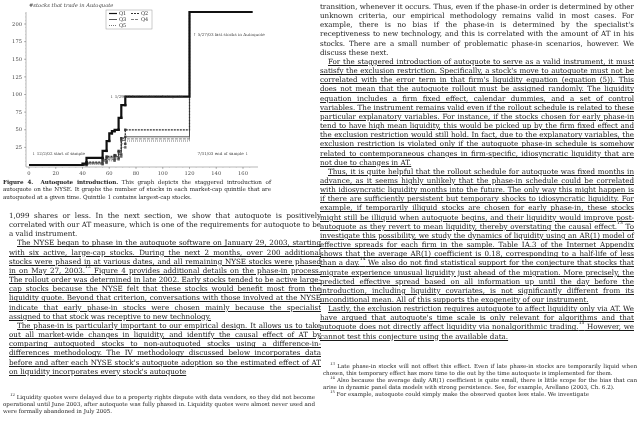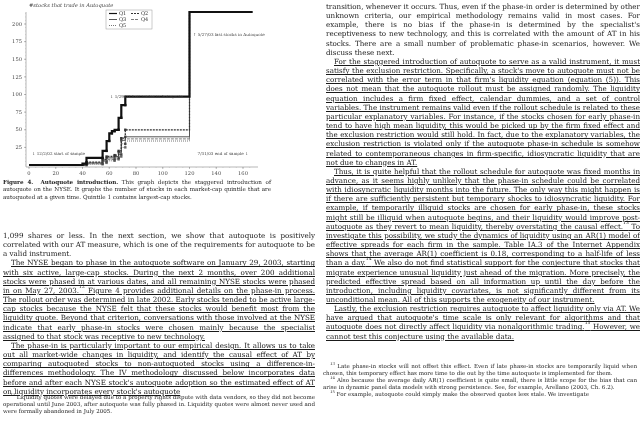--- a/index.html
+++ b/index.html
@@ -200,33 +200,33 @@
         <text x="141" y="21" class="legtxt">Q4</text>
         <line x1="109" y1="25.5" x2="117" y2="25.5" stroke="#666" stroke-width="0.9" stroke-dasharray="1,1"></line>
         <text x="119" y="27" class="legtxt">Q5</text>
       </svg>
   </div>
   <div class="caption">
     <b>Figure 4.</b>&nbsp;&nbsp;<b>Autoquote introduction.</b>
     <span>This graph depicts the staggered introduction of autoquote on the NYSE. It graphs the number of stocks in each market-cap quintile that are autoquoted at a given time. Quintile 1 contains largest-cap stocks.</span>
   </div>
 
-  <div class="body" style="left:3px;top:211px;width:312px;margin-top:20px;">
+  <div class="body" style="left:9px;top:211px;width:312px;">
     <p class="para">1,099 shares or less. In the next section, we show that autoquote is positively correlated with our AT measure, which is one of the requirements for autoquote to be a valid instrument.</p>
     <p class="para ind"><span>The NYSE began to phase in the autoquote software on January 29, 2003, starting with six active, large-cap stocks. During the next 2 months, over 200 additional stocks were phased in at various dates, and all remaining NYSE stocks were phased in on May 27, 2003.</span><sup>12</sup> <span>Figure 4 provides additional details on the phase-in process. The rollout order was determined in late 2002. Early stocks tended to be active large-cap stocks because the NYSE felt that these stocks would benefit most from the liquidity quote. Beyond that criterion, conversations with those involved at the NYSE indicate that early phase-in stocks were chosen mainly because the specialist assigned to that stock was receptive to new technology.</span></p>
     <p class="para ind">The phase-in is particularly important to our empirical design. It allows us to take out all market-wide changes in liquidity, and identify the causal effect of AT by comparing autoquoted stocks to non-autoquoted stocks using a difference-in-differences methodology. The IV methodology discussed below incorporates data before and after each NYSE stock's autoquote adoption so the estimated effect of AT on liquidity incorporates every stock's autoquote</p>
   </div>
 
   <div class="fn" style="left:3px;top:394px;width:312px;">
     <p><sup>12</sup> <span>Liquidity quotes were delayed due to a property rights dispute with data vendors, so they did not become operational until June 2003, after autoquote was fully phased in. Liquidity quotes were almost never used and were formally abandoned in July 2005.</span></p>
   </div>
 </div>
 
 <div class="col" id="right">
-  <div class="body" style="left:6px;top:2px;width:314px;">
+  <div class="body" style="left:0;top:2px;width:314px;">
     <p class="para">transition, whenever it occurs. Thus, even if the phase-in order is determined by other unknown criteria, our empirical methodology remains valid in most cases. For example, there is no bias if the phase-in is determined by the specialist's receptiveness to new technology, and this is correlated with the amount of AT in his stocks. There are a small number of problematic phase-in scenarios, however. We discuss these next.</p>
     <p class="para ind">For the staggered introduction of autoquote to serve as a valid instrument, it must satisfy the exclusion restriction. Specifically, a stock's move to autoquote must not be correlated with the error term in that firm's liquidity equation (equation (5)). This does not mean that the autoquote rollout must be assigned randomly. The liquidity equation includes a firm fixed effect, calendar dummies, and a set of control variables. The instrument remains valid even if the rollout schedule is related to these particular explanatory variables. For instance, if the stocks chosen for early phase-in tend to have high mean liquidity, this would be picked up by the firm fixed effect and the exclusion restriction would still hold. In fact, due to the explanatory variables, the exclusion restriction is violated only if the autoquote phase-in schedule is somehow related to contemporaneous changes in firm-specific, idiosyncratic liquidity that are not due to changes in AT.</p>
     <p class="para ind"><span>Thus, it is quite helpful that the rollout schedule for autoquote was fixed months in advance, as it seems highly unlikely that the phase-in schedule could be correlated with idiosyncratic liquidity months into the future. The only way this might happen is if there are sufficiently persistent but temporary shocks to idiosyncratic liquidity. For example, if temporarily illiquid stocks are chosen for early phase-in, these stocks might still be illiquid when autoquote begins, and their liquidity would improve post-autoquote as they revert to mean liquidity, thereby overstating the causal effect.</span><sup>13</sup><span> To investigate this possibility, we study the dynamics of liquidity using an AR(1) model of effective spreads for each firm in the sample. Table IA.3 of the Internet Appendix shows that the average AR(1) coefficient is 0.18, corresponding to a half-life of less than a day.</span><sup>14</sup><span> We also do not find statistical support for the conjecture that stocks that migrate experience unusual liquidity just ahead of the migration. More precisely, the predicted effective spread based on all information up until the day before the introduction, including liquidity covariates, is not significantly different from its unconditional mean. All of this supports the exogeneity of our instrument.</span></p>
     <p class="para ind"><span>Lastly, the exclusion restriction requires autoquote to affect liquidity only via AT. We have argued that autoquote's time scale is only relevant for algorithms and that autoquote does not directly affect liquidity via nonalgorithmic trading.</span><sup>15</sup><span> However, we cannot test this conjecture using the available data.</span></p>
   </div>
 
   <div class="fn" style="left:3px;top:363px;width:314px;">
     <p><sup>13</sup> <span>Late phase-in stocks will not offset this effect. Even if late phase-in stocks are temporarily liquid when chosen, this temporary effect has more time to die out by the time autoquote is implemented for them.</span></p>
     <p><sup>14</sup> <span>Also because the average daily AR(1) coefficient is quite small, there is little scope for the bias that can arise in dynamic panel data models with strong persistence. See, for example, Arellano (2003, Ch. 6.2).</span></p>
     <p><sup>15</sup> <span>For example, autoquote could simply make the observed quotes less stale. We investigate</span></p>

